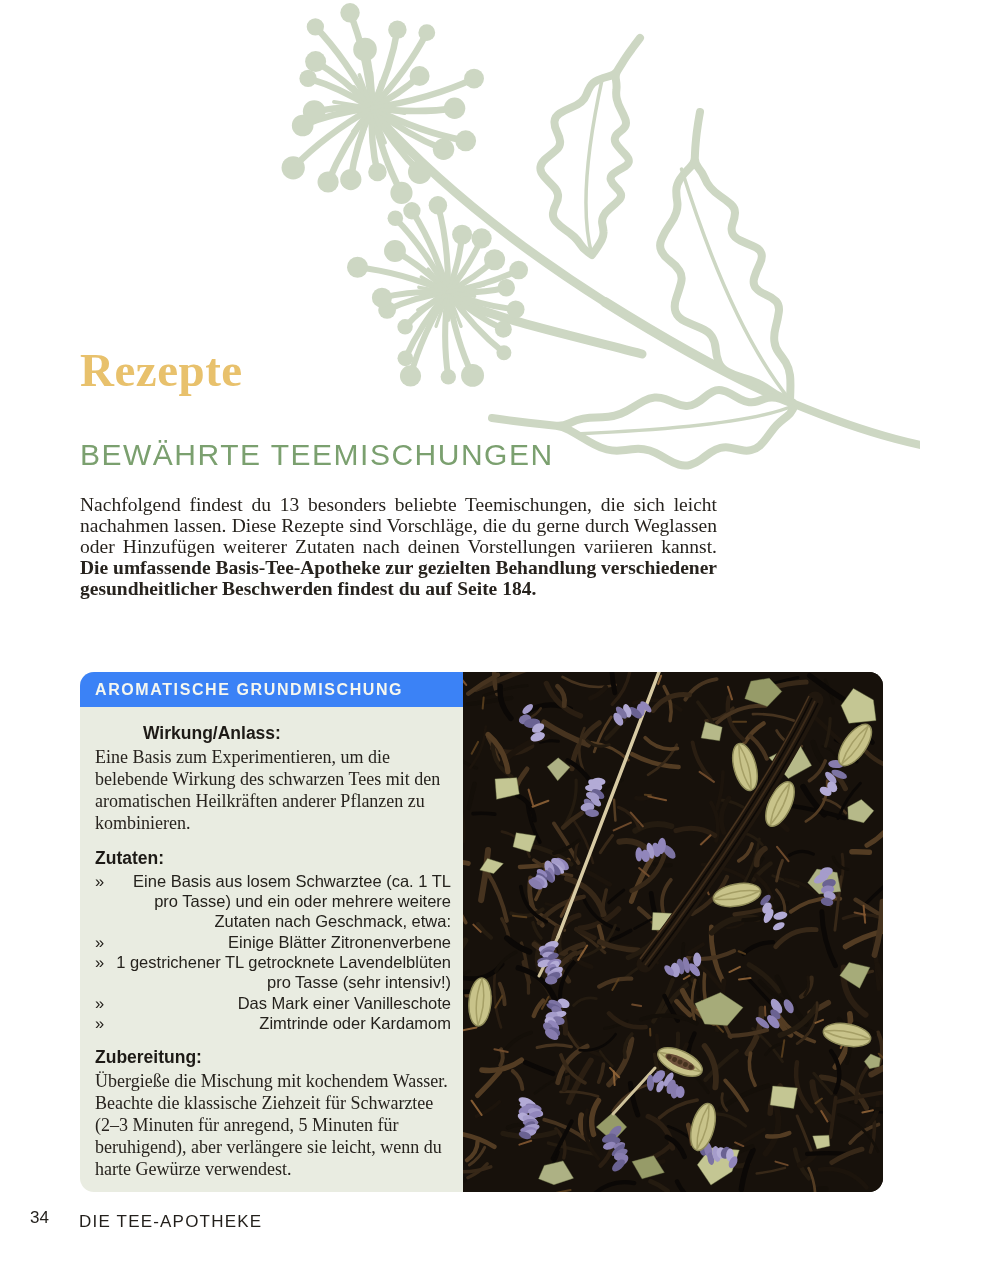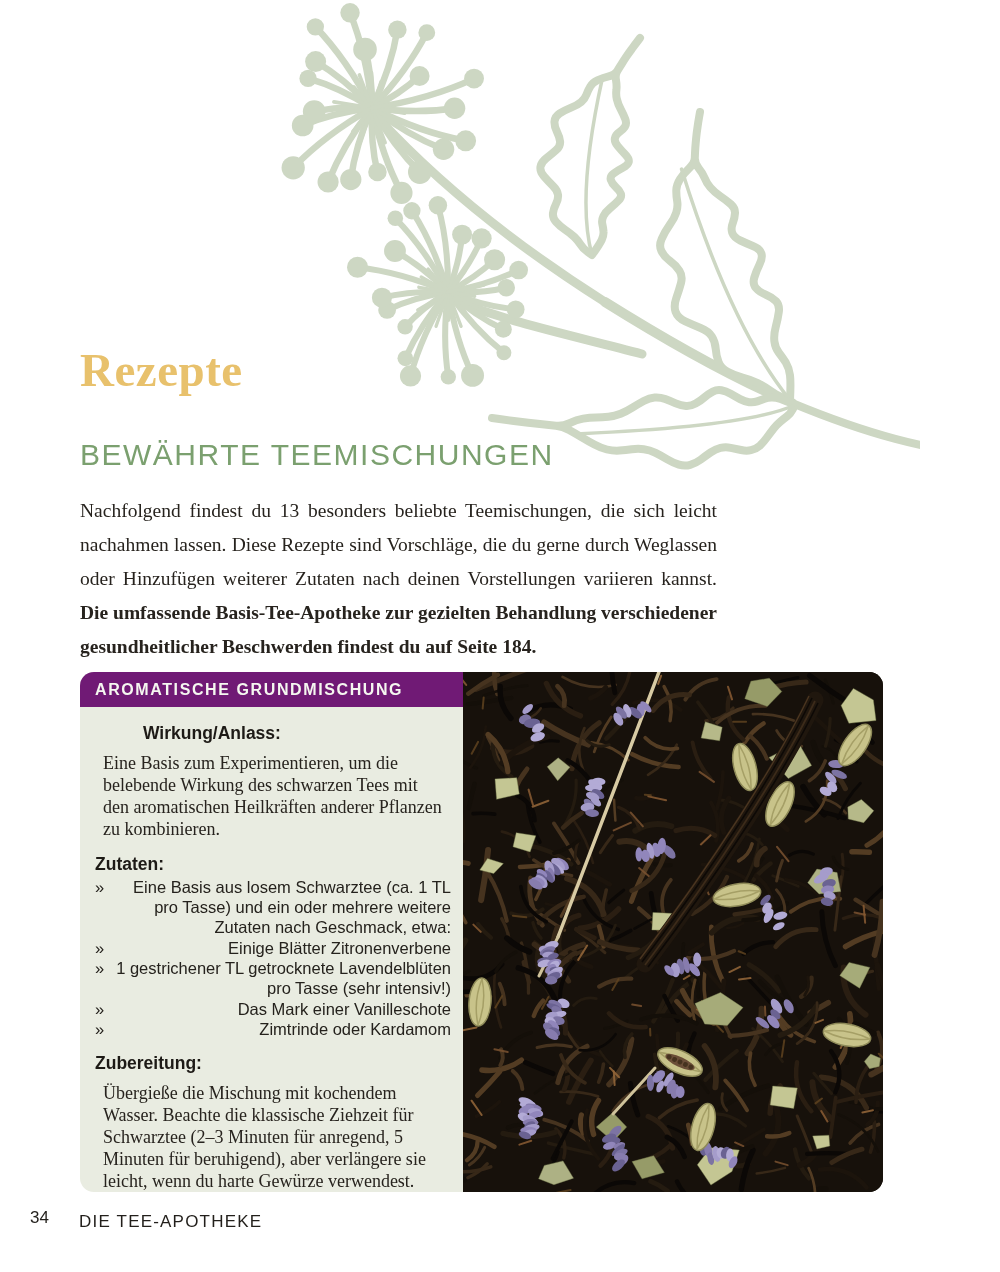--- a/index.html
+++ b/index.html
@@ -8,33 +8,33 @@
   svg{display:block;}
   .botanical{position:absolute;left:0;top:0;width:1000px;height:500px;pointer-events:none;}
 
   .title{position:absolute;left:80px;top:346px;margin:0;
          font-family:"Liberation Serif",serif;font-weight:700;font-size:47px;line-height:1.05;
          color:#e8c16c;letter-spacing:.5px;}
   .subtitle{position:absolute;left:80px;top:438px;margin:0;
          font-family:"Liberation Sans",sans-serif;font-weight:400;font-size:30px;line-height:1.1;
          color:#7ba06f;letter-spacing:1.5px;text-align:right;}
   .intro{position:absolute;left:80px;top:494px;width:637px;margin:0;
-         font-family:"Liberation Serif",serif;font-size:19.5px;line-height:34px;
+         font-family:"Liberation Serif",serif;font-size:19.5px;line-height:21px;
          text-align:justify;color:#27231e;}
   .intro strong{font-weight:700;}
 
   .card{position:absolute;left:80px;top:672px;width:803px;height:520px;
         border-radius:14px;overflow:hidden;display:flex;background:#e9ece1;}
   .card-text{width:383px;flex:none;position:relative;}
-  .card-header{height:35px;line-height:35px;background:#701a75;color:#f5f7f0;
+  .card-header{height:35px;line-height:35px;background:#3b82f6;color:#f5f7f0;
         padding-left:15px;font-size:16px;font-weight:700;letter-spacing:1.6px;}
   .card-body{padding:10px 12px 0 15px;}
   .sec-h{margin:13px 0 2px 0;font-size:17.5px;font-weight:700;color:#1d1a16;line-height:22px;}
   .sec-h.first{margin-top:5px;margin-left:48px;}
-  .serif-p{margin:8px;font-family:"Liberation Serif",serif;font-size:18px;line-height:22px;color:#27231e;}
+  .serif-p{margin:0;font-family:"Liberation Serif",serif;font-size:18px;line-height:22px;color:#27231e;}
   .ing-list{margin:1px 0 0 0;padding:0;list-style:none;font-size:16.5px;line-height:20px;color:#25221d;}
   .ing-list li{display:flex;margin:0 0 0.5px 0;}
   .ing-list .mark{flex:none;width:21px;color:#25221d;}
   .ing-list .itx{flex:1;text-align:right;}
   .card-photo{flex:1;position:relative;background:#17110b;}
   .card-photo svg{width:100%;height:100%;}
 
   .footer{position:absolute;left:0;top:1208px;width:100%;height:30px;
           font-size:17px;font-weight:400;color:#221f1b;}
   .page-num{position:absolute;left:30px;top:0;}

